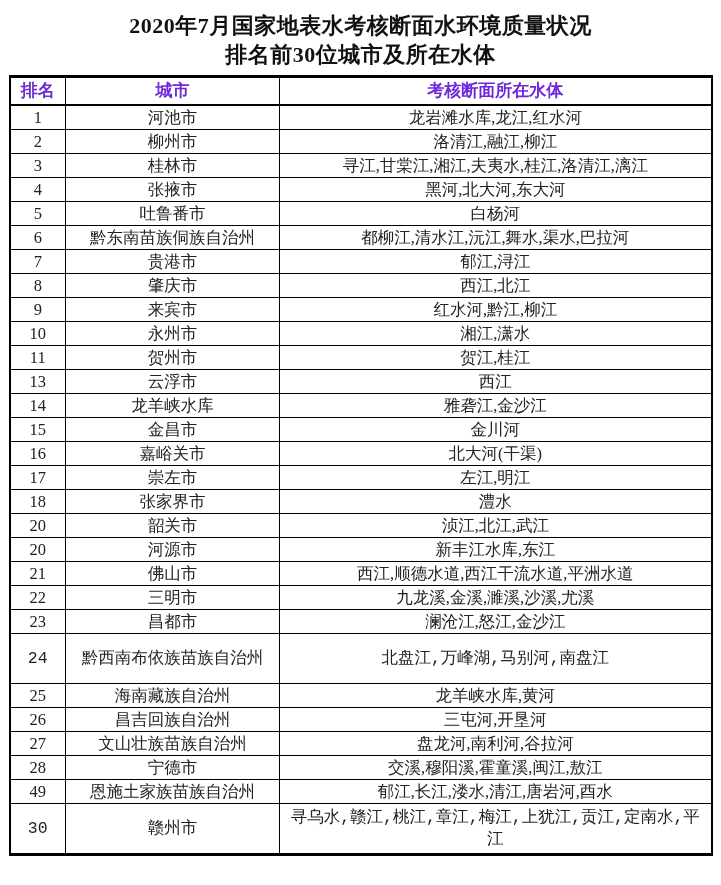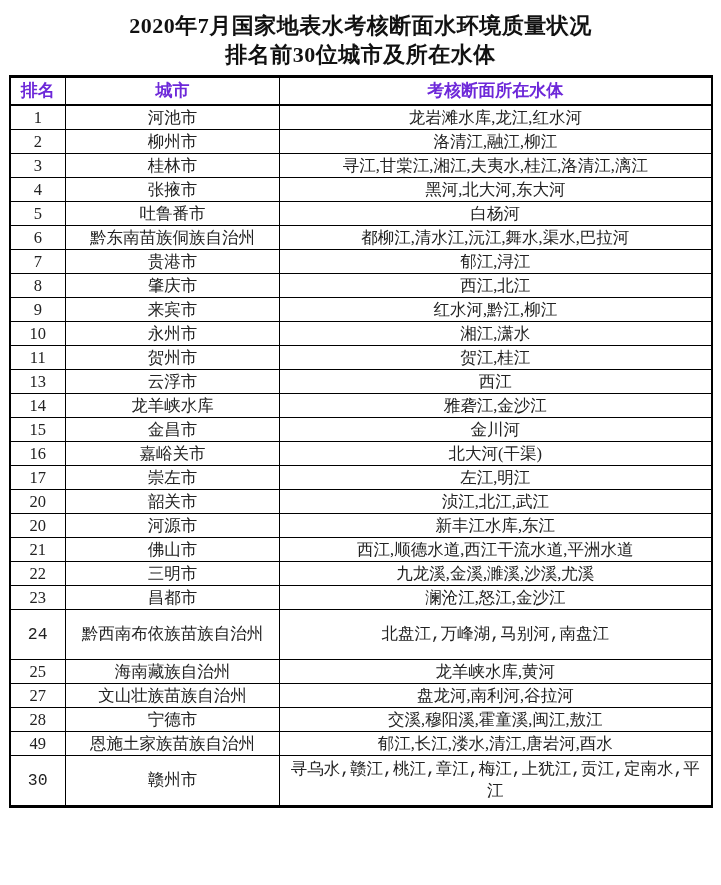--- a/index.html
+++ b/index.html
@@ -162,20 +162,25 @@
           <td>16</td>
           <td>嘉峪关市</td>
           <td>北大河(干渠)</td>
         </tr>
         <tr>
           <td>17</td>
           <td>崇左市</td>
           <td>左江,明江</td>
         </tr>
         <tr>
+          <td>18</td>
+          <td>张家界市</td>
+          <td>澧水</td>
+        </tr>
+        <tr>
           <td>20</td>
           <td>韶关市</td>
           <td>浈江,北江,武江</td>
         </tr>
         <tr>
           <td>20</td>
           <td>河源市</td>
           <td>新丰江水库,东江</td>
         </tr>
         <tr>
@@ -195,20 +200,25 @@
         </tr>
         <tr class="tall">
           <td>24</td>
           <td>黔西南布依族苗族自治州</td>
           <td>北盘江,万峰湖,马别河,南盘江</td>
         </tr>
         <tr>
           <td>25</td>
           <td>海南藏族自治州</td>
           <td>龙羊峡水库,黄河</td>
+        </tr>
+        <tr>
+          <td>26</td>
+          <td>昌吉回族自治州</td>
+          <td>三屯河,开垦河</td>
         </tr>
         <tr>
           <td>27</td>
           <td>文山壮族苗族自治州</td>
           <td>盘龙河,南利河,谷拉河</td>
         </tr>
         <tr>
           <td>28</td>
           <td>宁德市</td>
           <td>交溪,穆阳溪,霍童溪,闽江,敖江</td>

